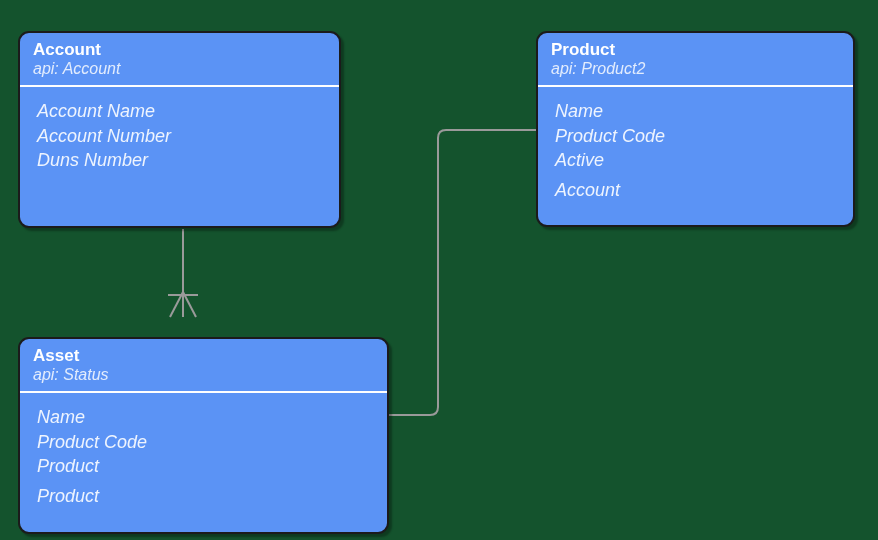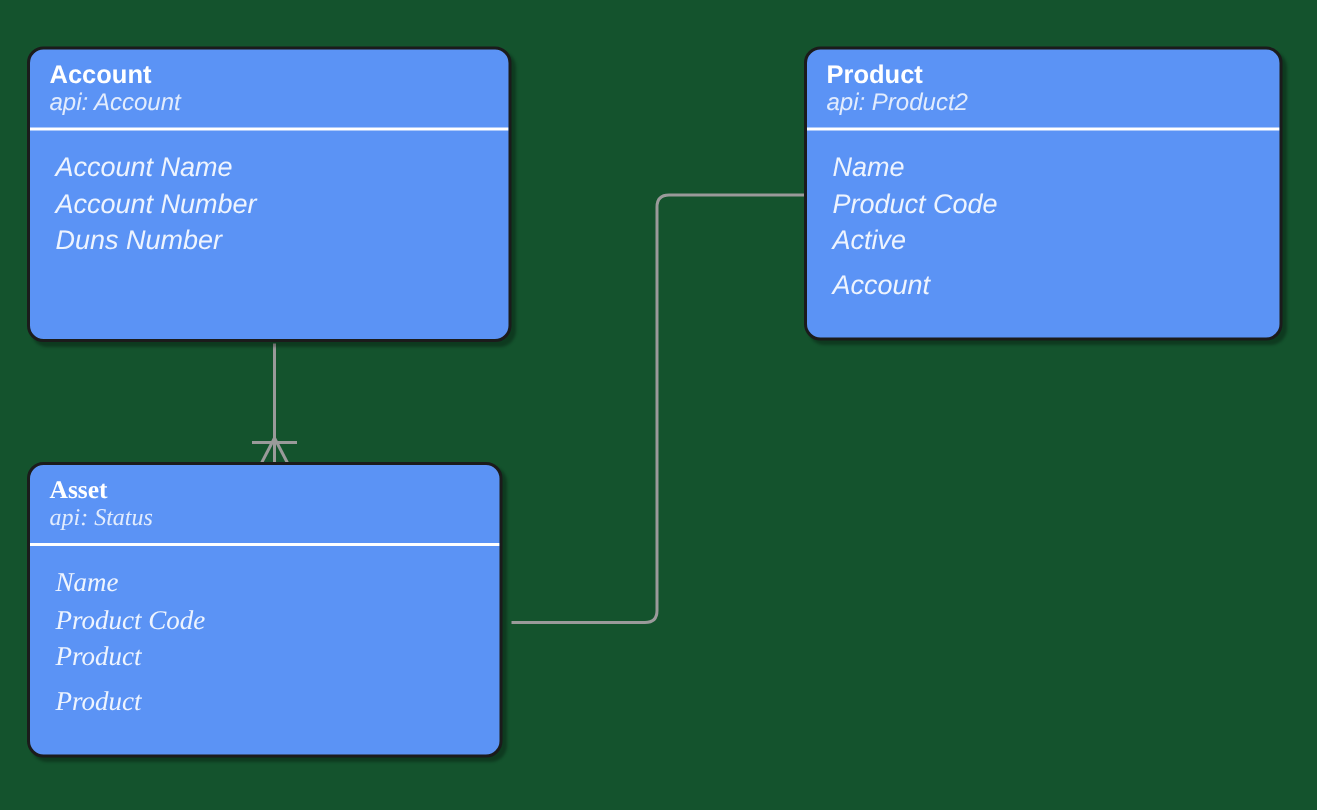--- a/index.html
+++ b/index.html
@@ -85,24 +85,23 @@
     height: 197px;
   }
   #entity-product {
     left: 536px;
     top: 31px;
     width: 319px;
     height: 196px;
   }
   #entity-asset {
     left: 18px;
-    top: 308px;
-    width: 317px;
+    top: 337px;
+    width: 371px;
     height: 197px;
-    font-family: Liberation Serif, serif;
   }
 </style>
 </head>
 <body>
 
 <div id="canvas">
 
   <svg id="connector-layer" viewBox="0 0 878 540" width="878" height="540">
 
     <g>

